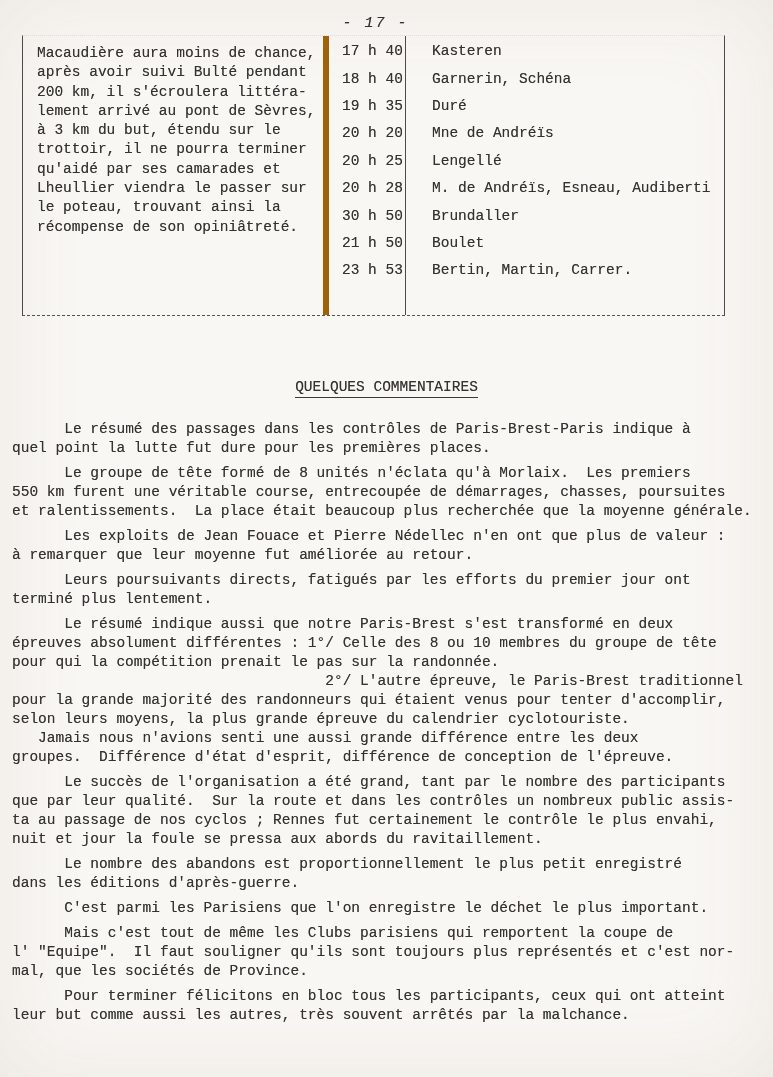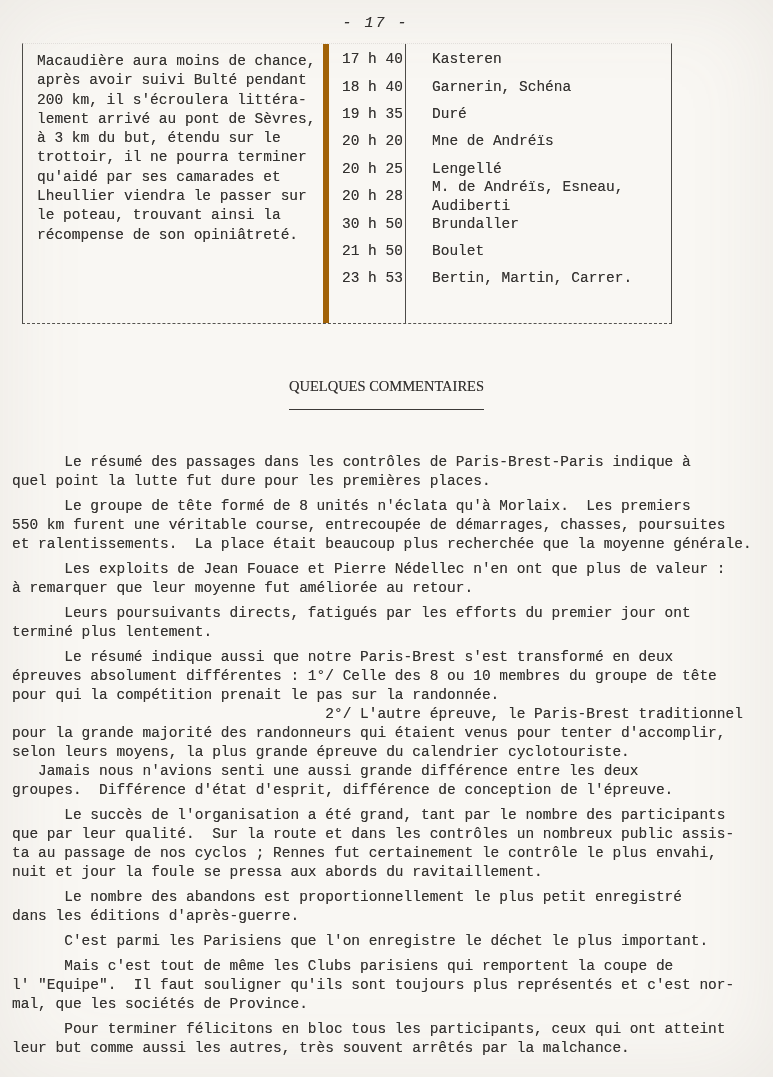--- a/index.html
+++ b/index.html
@@ -31,22 +31,22 @@
     text-align: center;
     font-size: 15px;
     letter-spacing: 2px;
     text-shadow: 0 0 0.6px rgba(52,50,48,0.55);
     font-style: italic;
   }
   
   .passage-table {
     position: absolute;
     left: 22px;
-    top: 43px;
-    width: 650px;
+    top: 35px;
+    width: 703px;
     height: 281px;
     border-left: 1px solid #4d4b48;
     border-right: 1px solid #4d4b48;
     border-bottom: 1px dashed #55534f;
     border-top: 1px dotted rgba(80,75,70,0.12);
     box-sizing: border-box;
   }
   .left-note {
     position: absolute;
     left: 0; top: 0; bottom: 0;
@@ -86,30 +86,28 @@
   .heading {
     position: absolute;
     top: 378px;
     left: 0;
     right: 0;
     text-align: center;
   }
   .heading span {
     font-size: 14.5px;
     border-bottom: 1px solid #3c3a37;
-    padding-bottom: 15px;
+    padding-bottom: 2px;
     text-shadow: 0 0 0.6px rgba(52,50,48,0.55);
-    font-family: Liberation Serif, serif;
   }
   .commentary-body {
     position: absolute;
     top: 420px;
     left: 12px;
     right: 6px;
-    margin-top: 33px;
   }
   .para { margin: 0 0 6px 0; }
   .para.flush { margin-bottom: 0; }
 </style>
 </head>
 <body>
 
 <div class="scan"></div>
 
 <div class="page-number tw">- 17 -</div>

